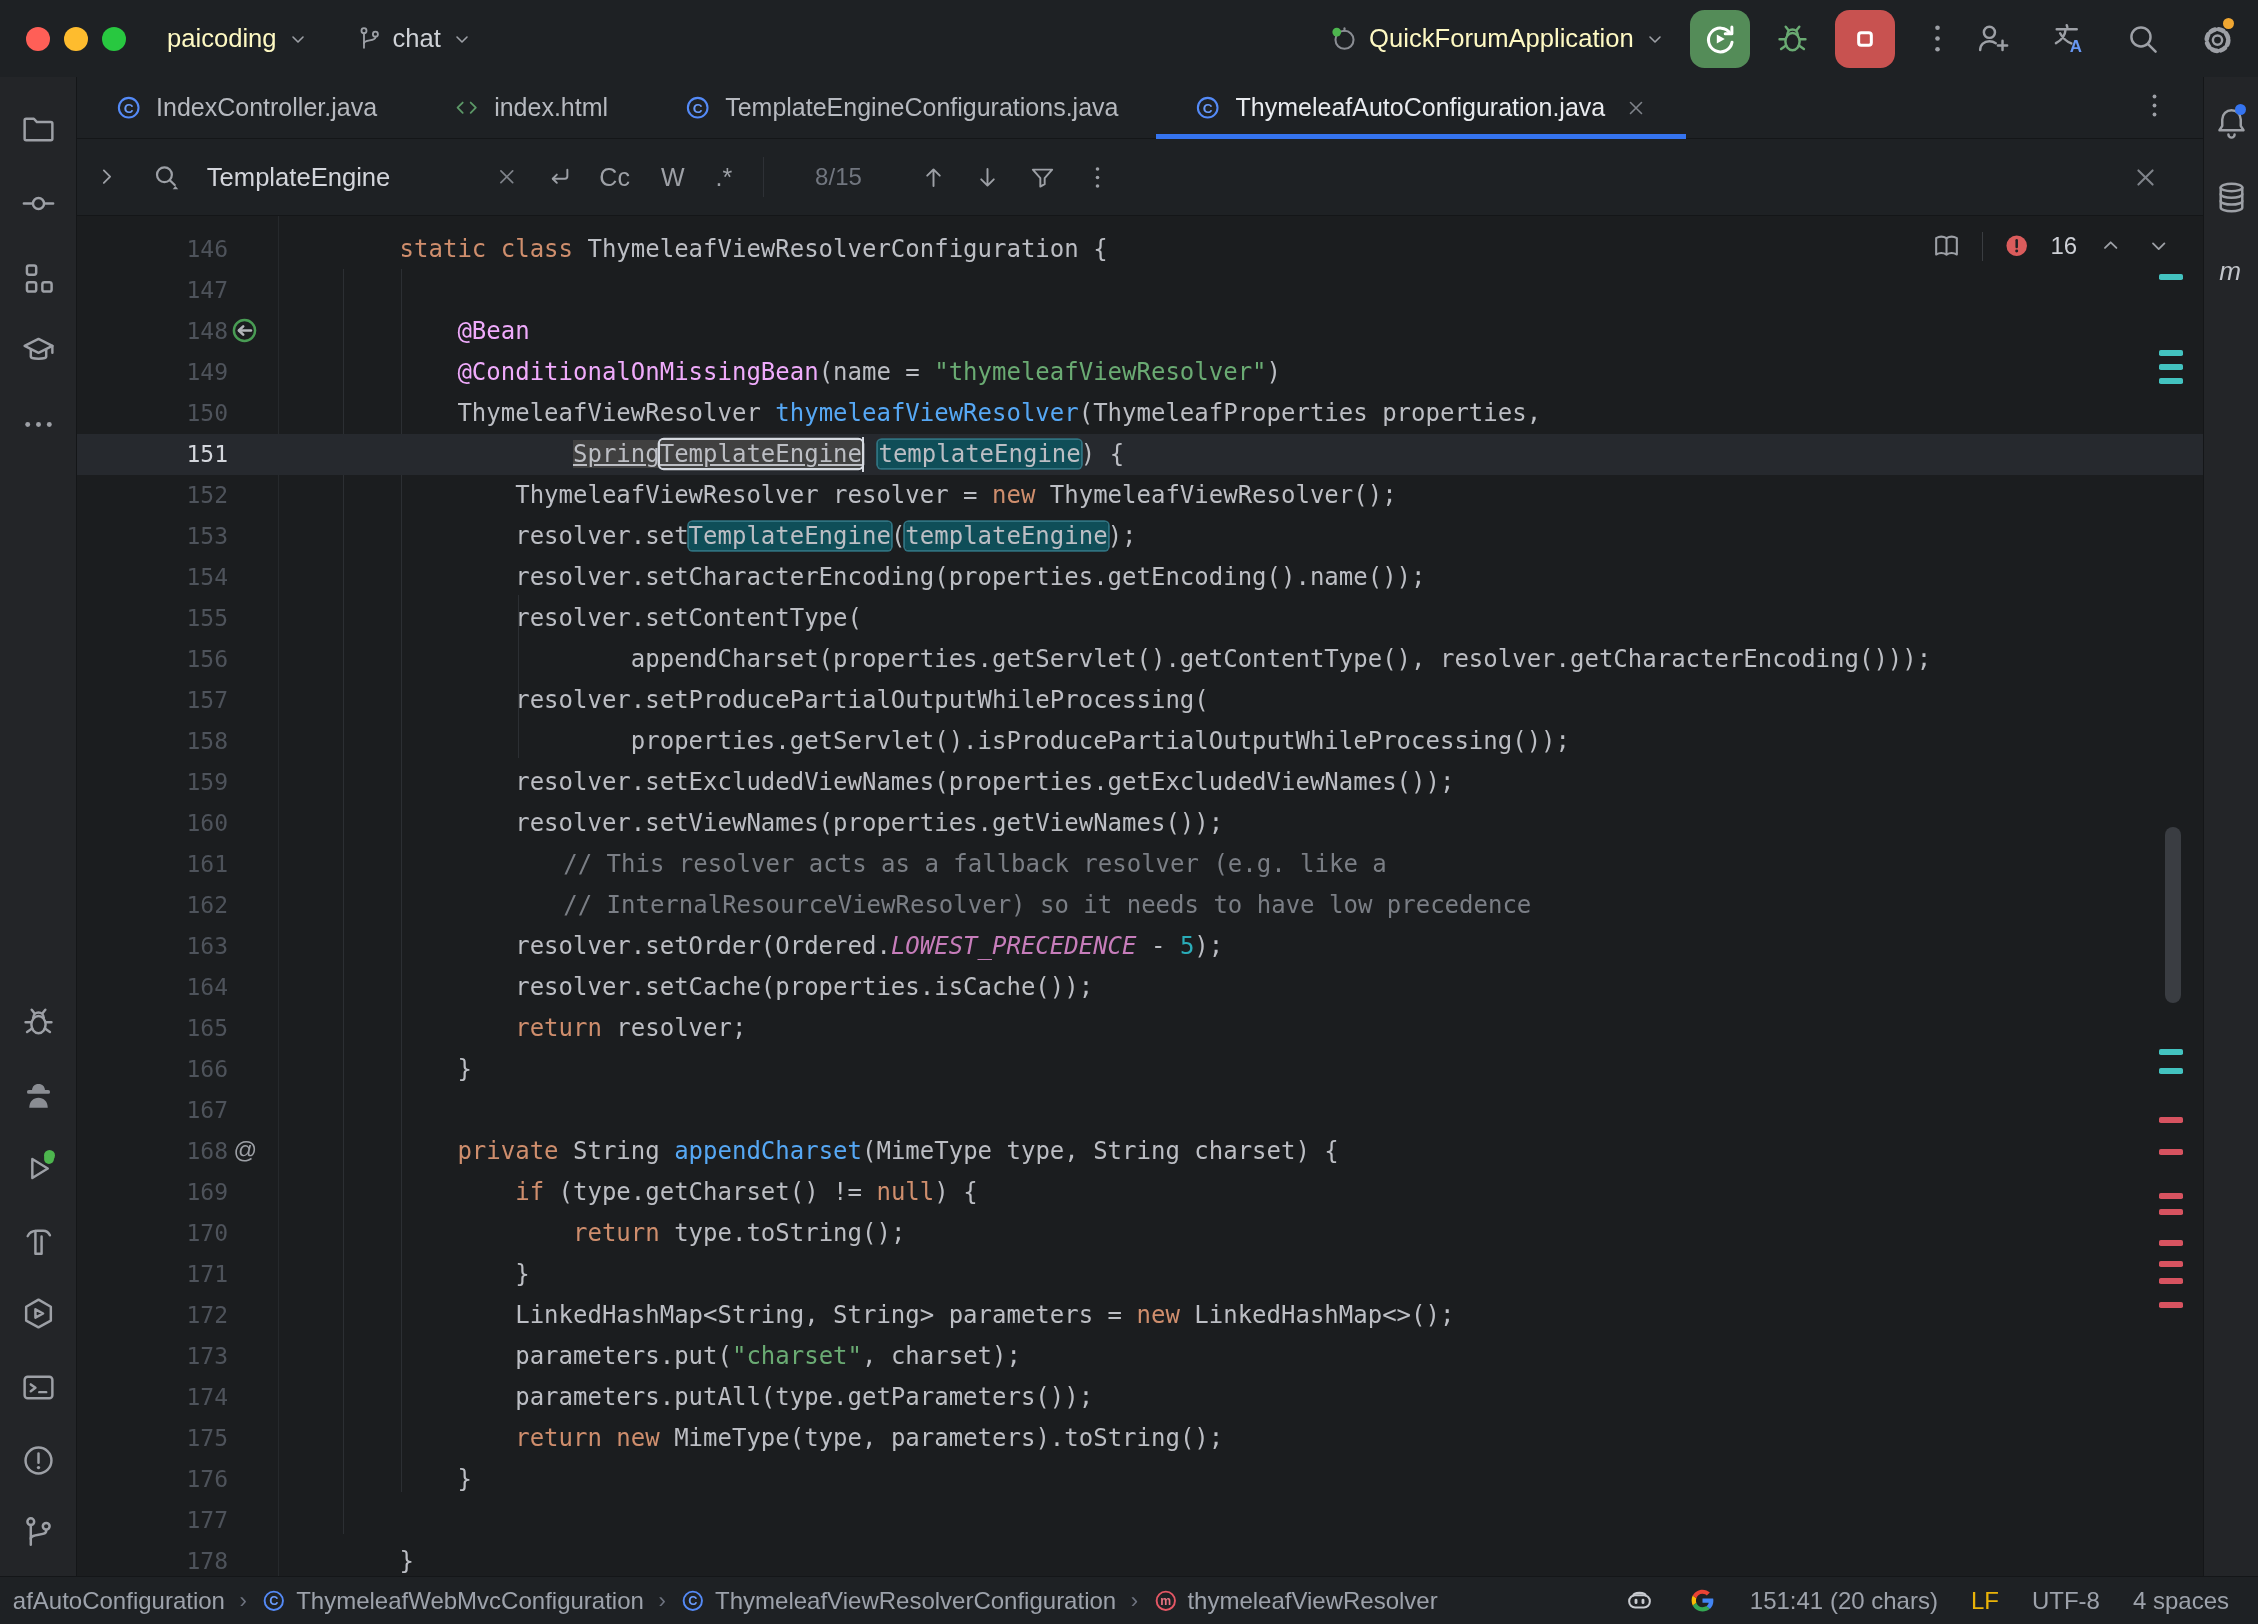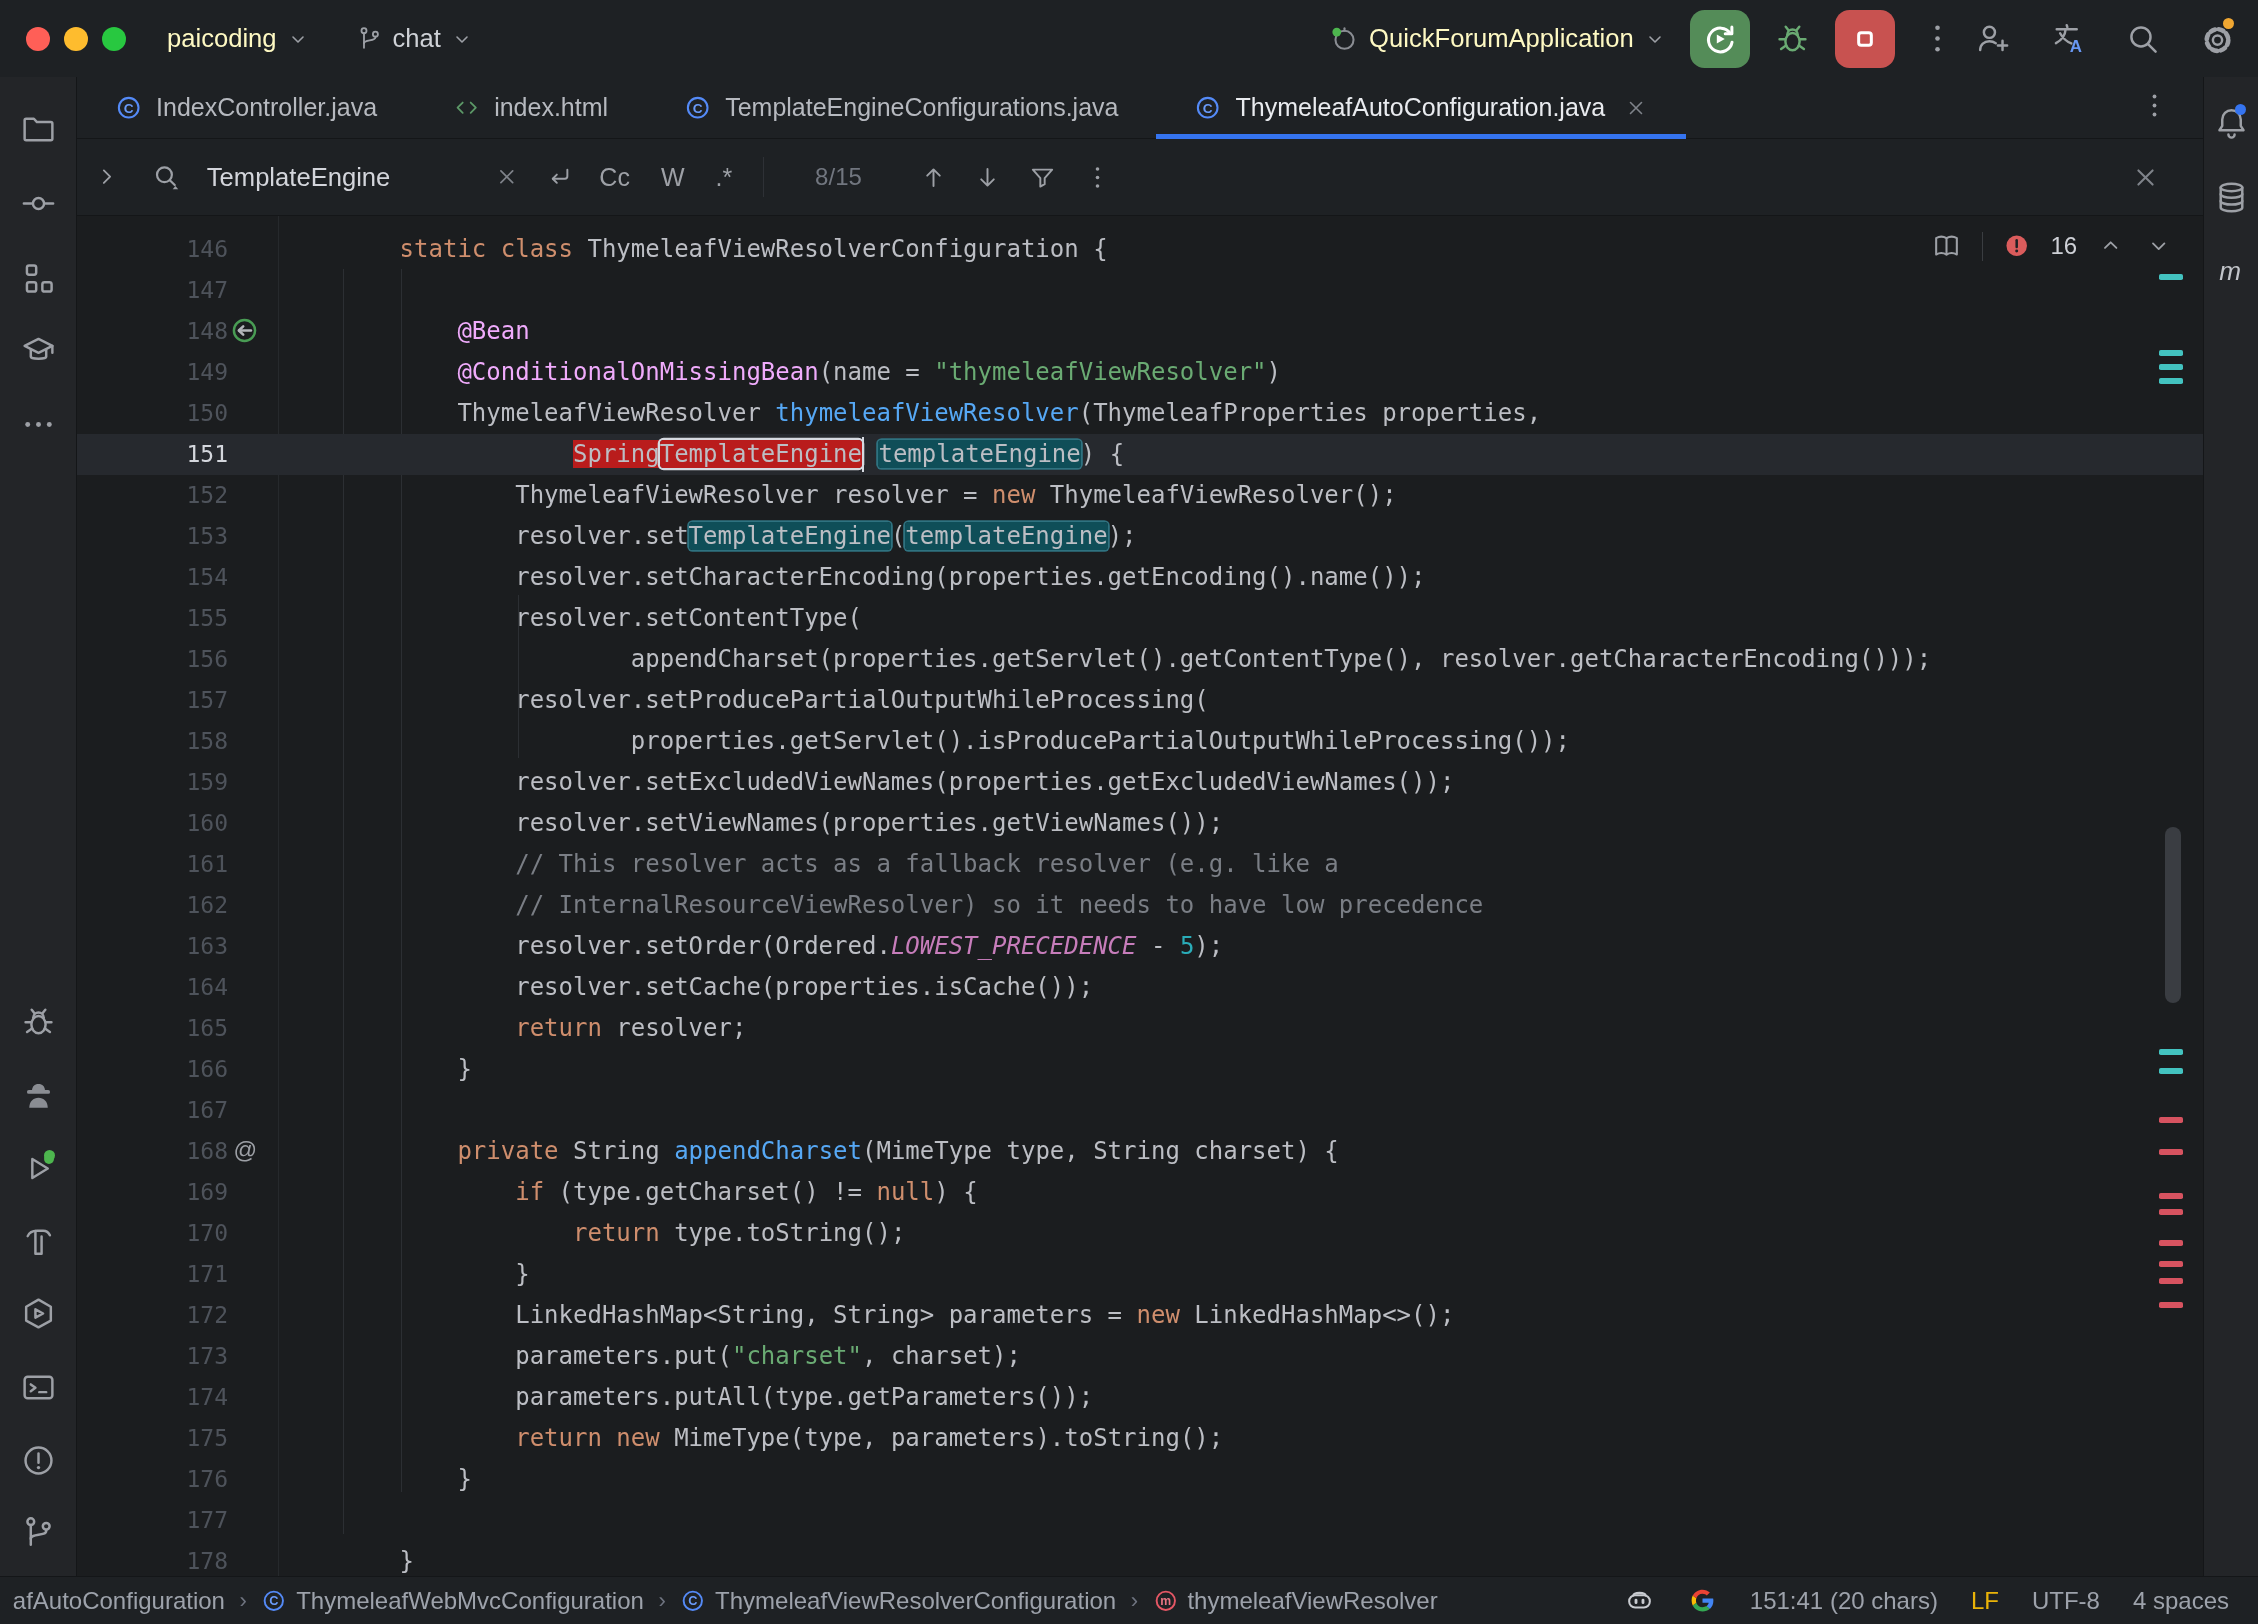--- a/index.html
+++ b/index.html
@@ -45,22 +45,22 @@
   #rows { position:absolute; top:12.8px; left:0; right:0; }
   .row { position:relative; height:41px; white-space:pre;
          font-family:"DejaVu Sans Mono", monospace; font-size:24px; line-height:41px; color:#bcbec4; }
   .row.current { background:#26292e; }
   .row .ln { position:absolute; left:0; top:0; width:151px; text-align:right; color:#4e535b;
              font-size:23px; letter-spacing:0; }
   .row.current .ln { color:#d4d7dd; }
   .row .gicon { position:absolute; left:152px; top:4.6px; width:31px; height:31px; }
   .row .txt { position:absolute; left:207px; top:0; }
   .k { color:#cf8e6d; } .a { color:#f0abfc; } .m { color:#56a8f5; } .s { color:#6aab73; }
-  .c { color:#7a7e85; } .n { color:#2aacb8; } .p { color:#c77dbb; font-style:italic; }
-  .sel { background:#b91c1c; }
+  .c { color:#7a7e85;margin-left:48px; } .n { color:#2aacb8; } .p { color:#c77dbb; font-style:italic; }
+  .sel { background:#404040;text-decoration:underline; }
   .match { background:#0f4e58; box-shadow:0 0 0 1.8px #2f7280; border-radius:3.7px; }
   .cur { box-shadow:0 0 0 2.3px #d5d9e0; border-radius:3.7px; }
   .caret { display:inline-block; width:0; height:35px; border-left:2.7px solid #d6dae1; vertical-align:middle; }
   .guide { position:absolute; width:0.9px; background:#2c2f33; }
   #gutter-border { position:absolute; left:201px; top:0; bottom:0; width:0.9px; background:#26292c; }
 
   #inspections { position:absolute; top:14.6px; right:31px; display:flex; align-items:center; gap:20px; }
   #insp-count { color:#ced0d6; font-size:24px; }
   .insp-sep { width:0.9px; height:29px; background:#3a3d41; }
 

